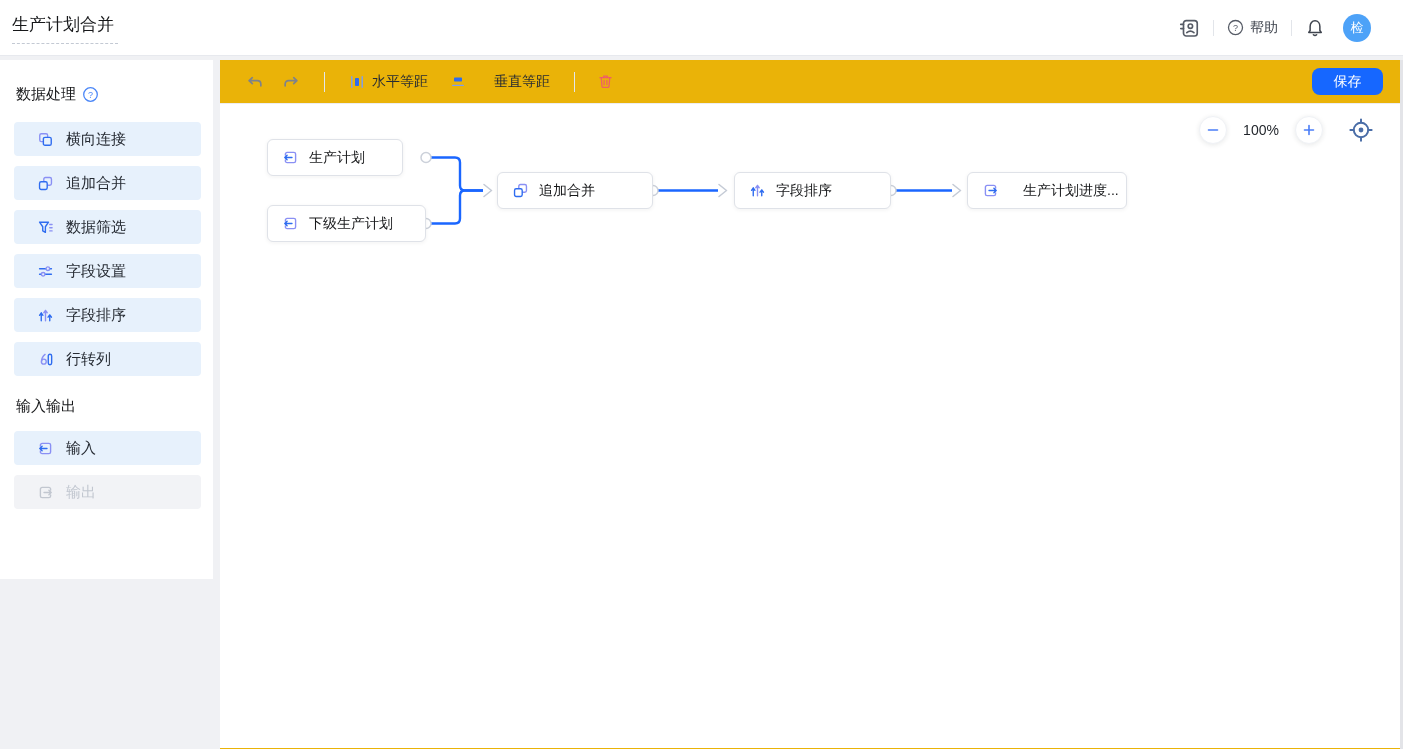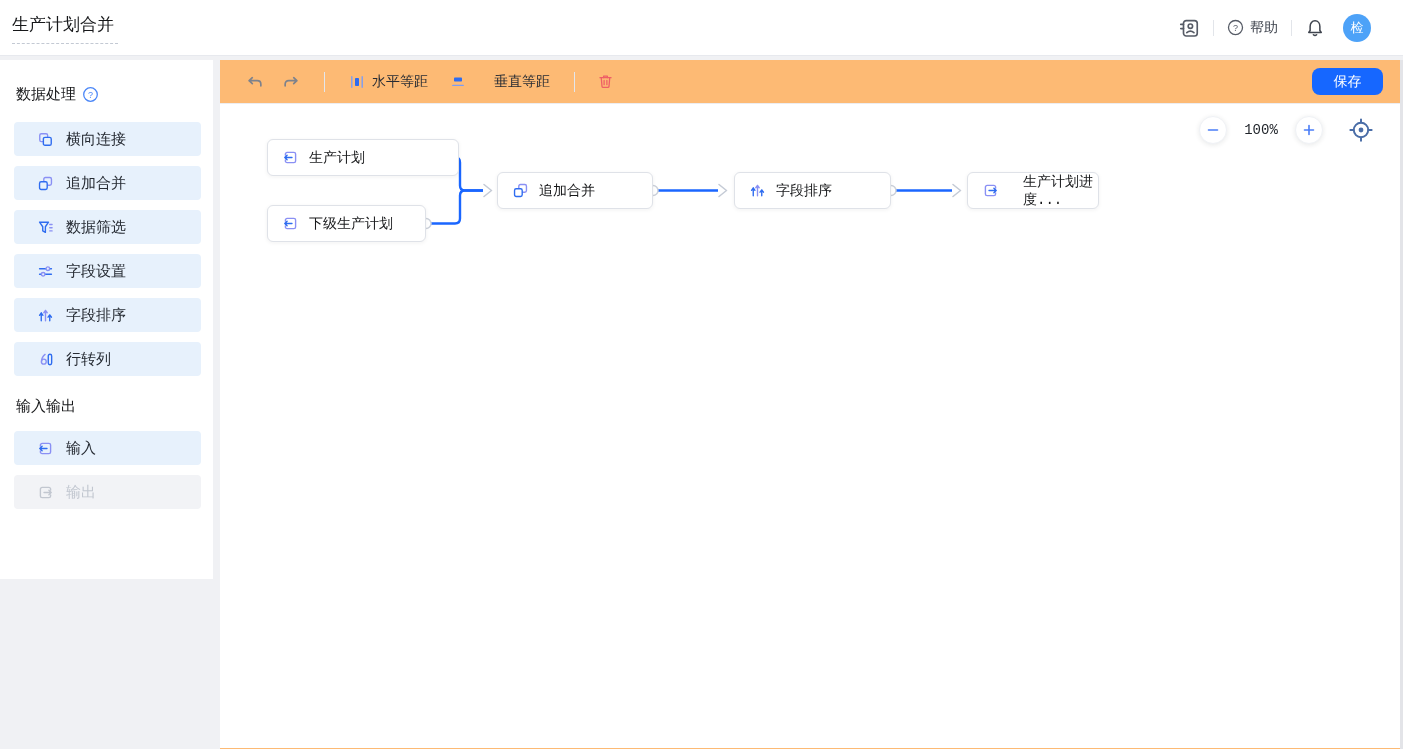--- a/index.html
+++ b/index.html
@@ -23,21 +23,21 @@
   .sidebar { position:absolute; left:0; top:60px; width:213px; height:519px; background:#fff;
     padding:24px 12px 0 14px; }
   .sec-title { display:flex; align-items:center; gap:6px; font-size:15px; color:#17181a; margin:0 0 17px 2px; height:21px; }
   .sec-title.t2 { margin-top:20px; margin-bottom:14px; }
   .side-item { width:187px; height:34px; border-radius:4px; background:#e7f1fc; display:flex; align-items:center;
     gap:12px; padding-left:23px; margin-bottom:10px; font-size:15px; color:#262b33; cursor:grab; }
   .side-item.disabled { background:#f2f3f6; color:#c2c7d0; cursor:not-allowed; }
   .sicon { width:17px; height:17px; display:flex; flex:none; }
 
   
-  .main { position:absolute; left:220px; top:60px; width:1183px; height:689px; background:#fdba74;font-family:Liberation Mono, monospace; }
+  .main { position:absolute; left:220px; top:60px; width:1183px; height:689px; background:#eab308; }
   .toolbar { height:44px; border-bottom:1px solid #ededf0; display:flex; align-items:center; padding-left:26px; }
   .tbtn { background:none; border:none; display:flex; align-items:center; gap:7px; cursor:pointer;
     font-size:14px; color:#262b33; font-family:inherit; }
   .tbtn svg { display:block; }
   .mr18{margin-right:18px;} .mr22{margin-right:22px;} .mr24{margin-right:24px;gap:28px;}
   .tdiv { width:1px; height:20px; background:#e3e6eb; margin-right:24px; }
   .save-btn { margin-left:auto; margin-right:20px; width:71px; height:27px; border:none; border-radius:8px;
     background:#1667ff; color:#fff; font-size:14px; cursor:pointer; font-family:inherit; }
 
   
@@ -242,21 +242,21 @@
           <path d="M733,80.5 L740.5,86.5 L733,92.5"></path>
         </g>
         <g fill="#ffffff" stroke="#ccd1da" stroke-width="1.5">
           <circle cx="206" cy="53.5" r="5"></circle>
           <circle cx="206" cy="119.5" r="5"></circle>
           <circle cx="433" cy="86.5" r="5"></circle>
           <circle cx="671" cy="86.5" r="5"></circle>
         </g>
       </svg>
 
-      <div class="node" style="left:47px; top:35px; width:192px;">
+      <div class="node" style="left:47px; top:35px; width:136px;">
         <span class="nicon">
           <svg width="17" height="17" viewBox="0 0 16 16" fill="none" stroke-linecap="round" stroke-linejoin="round" stroke-width="1.3">
             <path d="M3.2,5.8 V4.8 A1.6,1.6 0 0 1 4.8,3.2 H11.2 A1.6,1.6 0 0 1 12.8,4.8 V11.2 A1.6,1.6 0 0 1 11.2,12.8 H4.8 A1.6,1.6 0 0 1 3.2,11.2 V10.2" stroke="#8a90f4"></path>
             <path d="M9.4,8 H2.6 M2.6,8 L4.8,5.8 M2.6,8 L4.8,10.2" stroke="#2e6cf0"></path>
           </svg>
         </span>
         <span>生产计划</span>
       </div>
 
       <div class="node" style="left:47px; top:101px; width:159px;">
@@ -283,21 +283,21 @@
         <span class="nicon">
           <svg width="17" height="17" viewBox="0 0 16 16" fill="none" stroke-linecap="round" stroke-linejoin="round" stroke-width="1.3">
             <path d="M4,13 V5.6 M4,5.6 L2.4,7.8 M4,5.6 L5.6,7.8" stroke="#2e6cf0"></path>
             <path d="M8,13 V3.2 M8,3.2 L6.4,5.4 M8,3.2 L9.6,5.4" stroke="#8a90f4"></path>
             <path d="M12,13 V7.4 M12,7.4 L10.4,9.6 M12,7.4 L13.6,9.6" stroke="#2e6cf0"></path>
           </svg>
         </span>
         <span>字段排序</span>
       </div>
 
-      <div class="node" style="left:747px; top:68px; width:132px;gap:24px;">
+      <div class="node" style="left:747px; top:68px; width:160px;gap:24px;">
         <span class="nicon">
           <svg width="17" height="17" viewBox="0 0 16 16" fill="none" stroke-linecap="round" stroke-linejoin="round" stroke-width="1.3">
             <path d="M12.8,5.8 V4.8 A1.6,1.6 0 0 0 11.2,3.2 H4.8 A1.6,1.6 0 0 0 3.2,4.8 V11.2 A1.6,1.6 0 0 0 4.8,12.8 H11.2 A1.6,1.6 0 0 0 12.8,11.2 V10.2" stroke="#8a90f4"></path>
             <path d="M6.6,8 H13.4 M13.4,8 L11.2,5.8 M13.4,8 L11.2,10.2" stroke="#2e6cf0"></path>
           </svg>
         </span>
         <span>生产计划进度...</span>
       </div>
 
       <div class="zoomctl">

